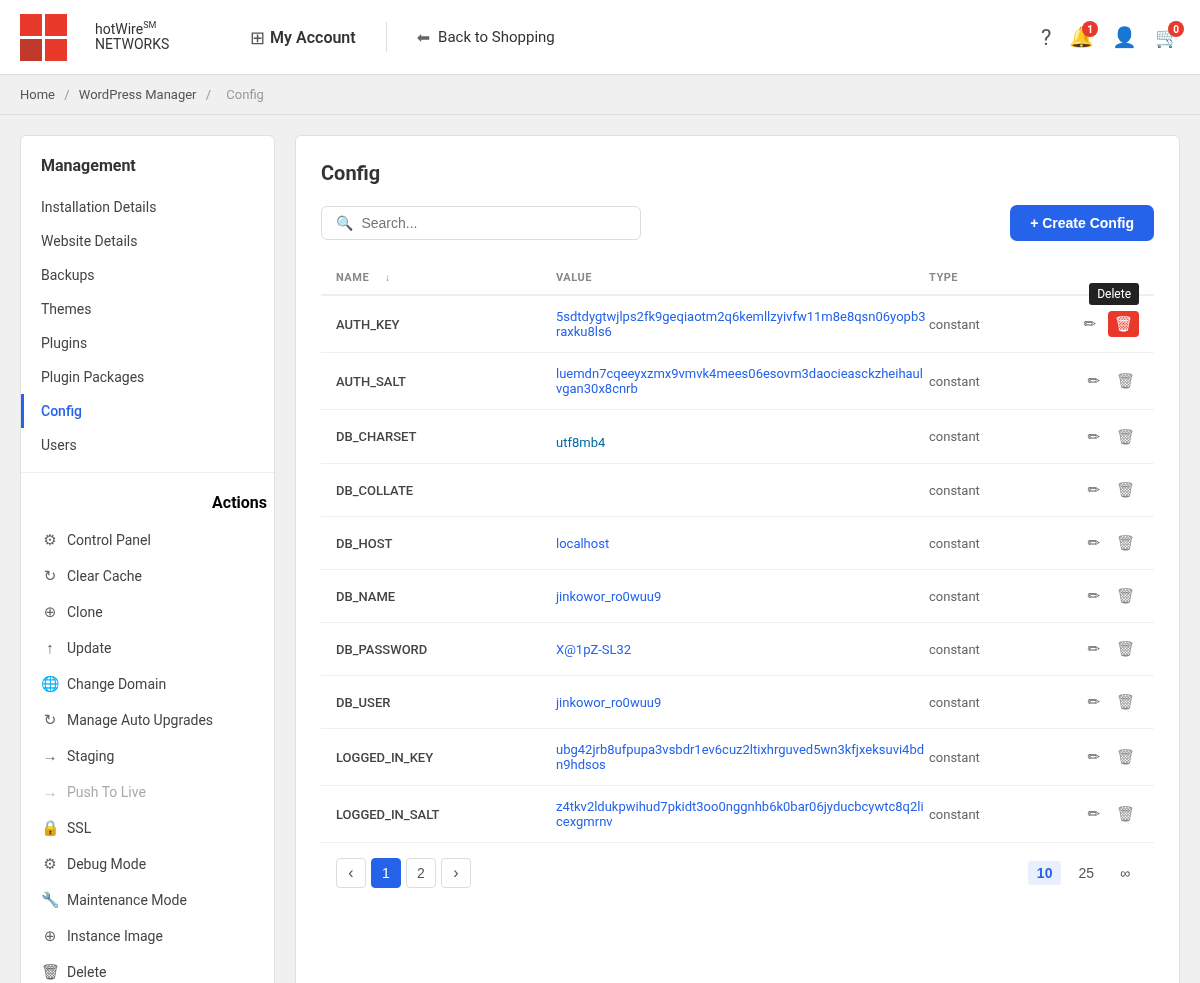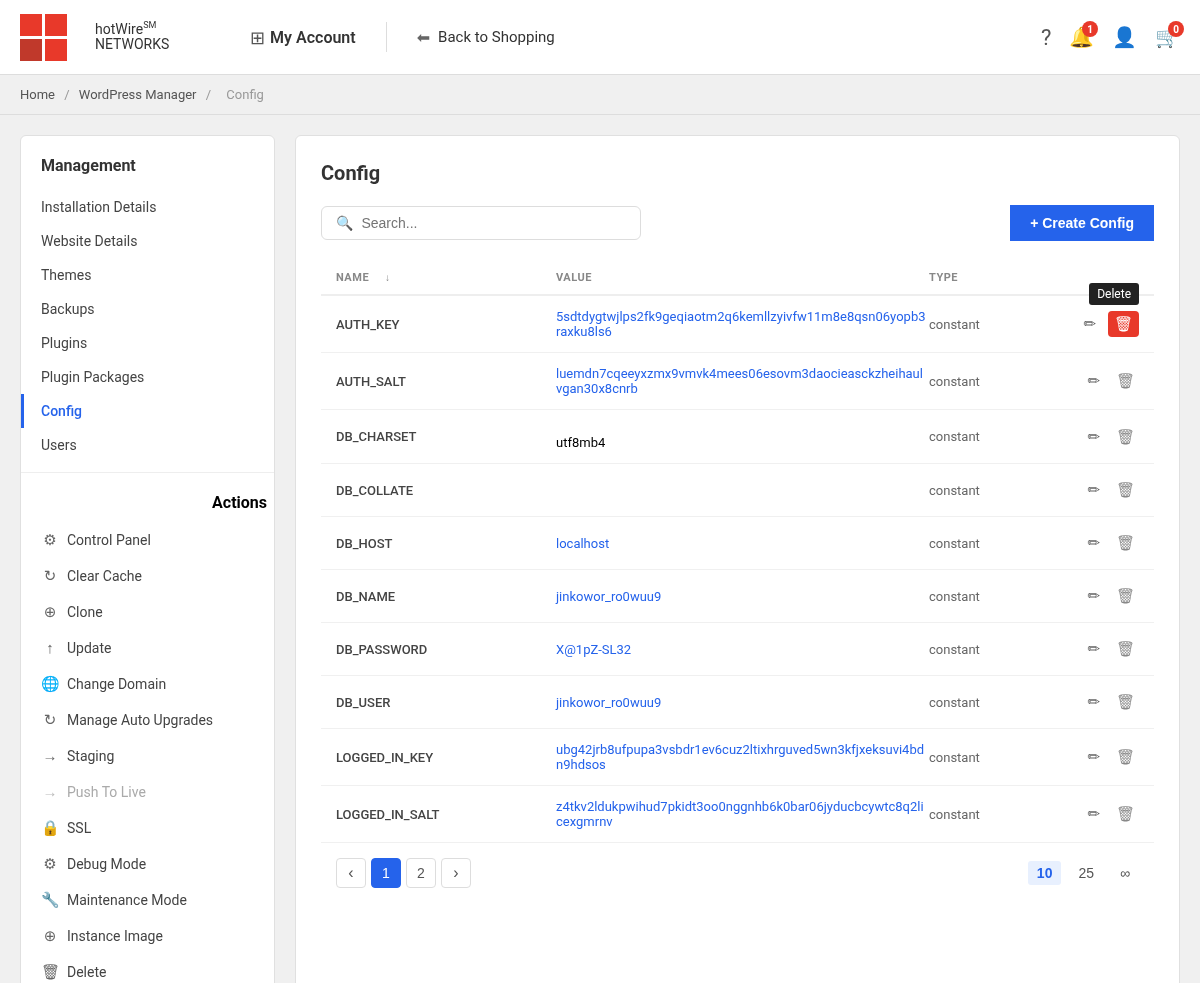--- a/index.html
+++ b/index.html
@@ -44,29 +44,29 @@
     .sidebar-item .item-icon { font-size: 15px; color: #666; width: 18px; text-align: center; }
     .sidebar-item.disabled { color: #aaa; cursor: default; }
     .sidebar-item.disabled .item-icon { color: #bbb; }
 
     
     .content { flex: 1; background: #fff; border-radius: 6px; padding: 25px; border: 1px solid #e0e0e0; }
     .content-header { display: flex; align-items: center; justify-content: space-between; margin-bottom: 20px; }
     .content-title { font-size: 20px; font-weight: 700; color: #333; }
     .search-bar { display: flex; align-items: center; gap: 8px; border: 1px solid #ddd; border-radius: 6px; padding: 8px 14px; width: 320px; }
     .search-bar input { border: none; outline: none; font-size: 14px; color: #555; width: 100%; background: transparent; }
-    .create-btn { background: #2563eb; color: #fff; border: none; border-radius: 0; padding: 10px 20px; font-size: 14px; font-weight: 600; cursor: pointer; display: flex; align-items: center; gap: 6px; }
+    .create-btn { background: #2563eb; color: #fff; border: none; border-radius: 7px; padding: 10px 20px; font-size: 14px; font-weight: 600; cursor: pointer; display: flex; align-items: center; gap: 6px; }
 
     
     .table-header { display: grid; grid-template-columns: 220px 1fr 130px 80px; padding: 10px 15px; border-bottom: 2px solid #eee; }
     .table-header .col-label { font-size: 11px; font-weight: 700; color: #888; letter-spacing: 0.5px; text-transform: uppercase; display: flex; align-items: center; gap: 16px; }
     .table-row { display: grid; grid-template-columns: 220px 1fr 130px 80px; padding: 13px 15px; border-bottom: 1px solid #f0f0f0; align-items: center; }
     .table-row .name-cell { font-size: 13px; color: #444; font-weight: 500; }
     .table-row .value-cell { font-size: 13px; color: #2563eb; word-break: break-all; }
-    .table-row .value-cell.no-link { color: #000000; margin-top: 12px; }
+    .table-row .value-cell.no-link { color: #0369a1; margin-top: 12px; }
     .table-row .type-cell { font-size: 13px; color: #666; }
     .table-row .actions-cell { display: flex; align-items: center; gap: 8px; justify-content: flex-end; }
     .edit-btn { background: none; border: none; cursor: pointer; color: #666; font-size: 15px; padding: 4px; }
     .delete-btn { background: none; border: none; cursor: pointer; color: #888; font-size: 15px; padding: 4px; }
     .delete-btn.active { background: #e8392a; color: #fff; border-radius: 4px; padding: 4px 6px; position: relative; }
 
     
     .delete-tooltip { position: absolute; background: #222; color: #fff; font-size: 12px; padding: 4px 8px; border-radius: 3px; top: -28px; right: 0; white-space: nowrap; }
 
     
@@ -140,24 +140,24 @@
   <aside class="sidebar">
     <div class="sidebar-section-title">Management</div>
 
     <div class="sidebar-item">
       <span>Installation Details</span>
     </div>
     <div class="sidebar-item">
       <span>Website Details</span>
     </div>
     <div class="sidebar-item">
+      <span>Backups</span>
+    </div>
+    <div class="sidebar-item">
       <span>Themes</span>
-    </div>
-    <div class="sidebar-item">
-      <span>Backups</span>
     </div>
     <div class="sidebar-item">
       <span>Plugins</span>
     </div>
     <div class="sidebar-item">
       <span>Plugin Packages</span>
     </div>
     <div class="sidebar-item active">
       <span>Config</span>
     </div>

